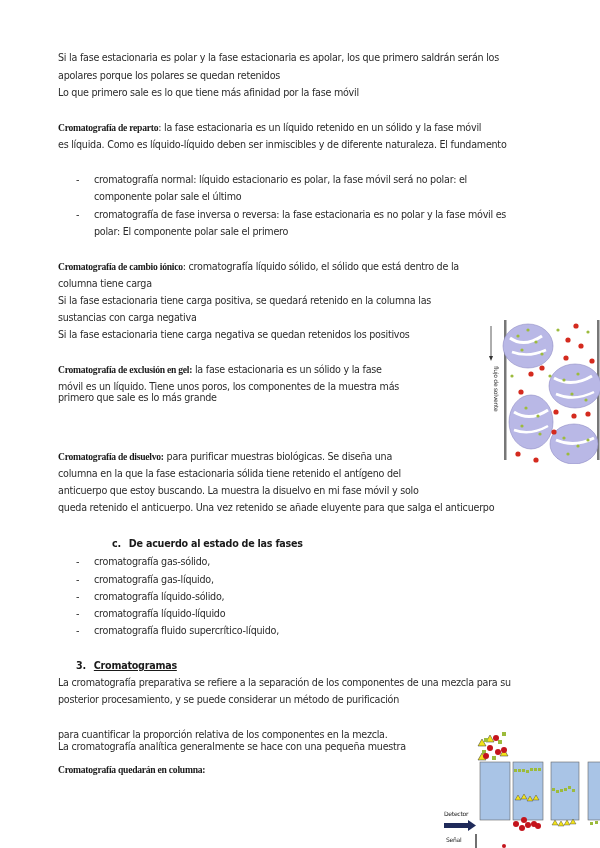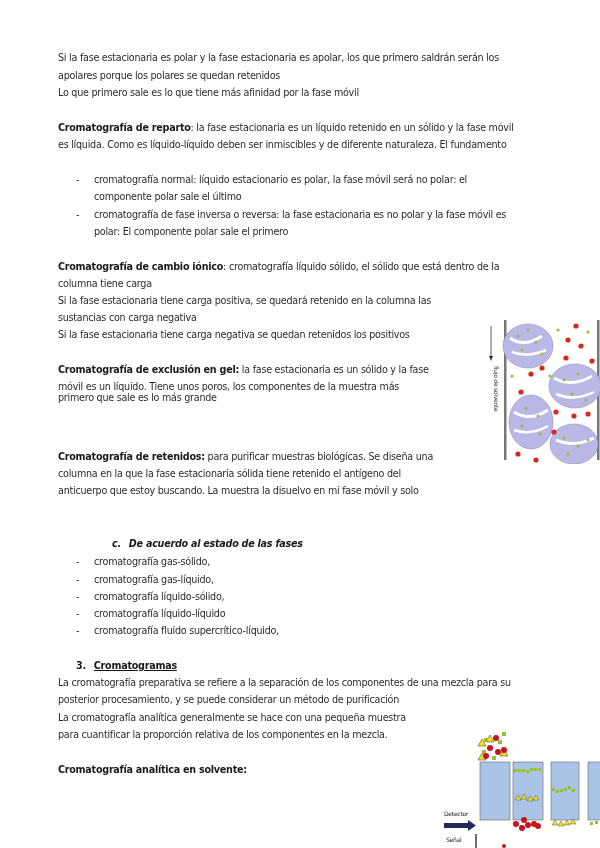--- a/index.html
+++ b/index.html
@@ -5,24 +5,24 @@
     html, body { margin: 0; padding: 0; background: #ffffff; }
     body {
       width: 600px; height: 848px; position: relative; overflow: hidden;
       font-family: "DejaVu Sans", sans-serif;
       color: #2b2b2b;
       font-size: 9.6px;
       letter-spacing: -0.25px;
     }
     .page { position: absolute; left: 0; top: 0; width: 600px; height: 848px; }
     .line { position: absolute; left: 58px; white-space: nowrap; line-height: 12px; }
-    .b { font-weight: bold; color: #1a1a1a; }
+    .b { font-weight: bold; color: #1a1a1a; font-family: Liberation Serif, serif; }
     .bullet { position: absolute; left: 76px; white-space: nowrap; line-height: 12px; }
     .bullet-text { position: absolute; left: 94px; white-space: nowrap; line-height: 12px; }
-    .heading-c { position: absolute; left: 112px; font-weight: bold; color:#1a1a1a; white-space: nowrap; line-height:12px;font-style:italic; }
+    .heading-c { position: absolute; left: 112px; font-weight: bold; color:#1a1a1a; white-space: nowrap; line-height:12px; }
     .heading-c .num { margin-right: 8px; }
     .heading-3 { position: absolute; left: 76px; font-weight: bold; color:#1a1a1a; white-space: nowrap; line-height:12px;text-align:right; }
     .heading-3 .num { margin-right: 8px; }
     .heading-3 .u { text-decoration: underline; }
     .figure-gel { position: absolute; left: 476px; top: 316px; width: 124px; height: 148px; background:#fff; }
     .figure-chrom { position: absolute; left: 440px; top: 728px; width: 160px; height: 120px; }
   </style>
 </head>
 <body>
 
@@ -116,47 +116,48 @@
           <circle cx="88" cy="122" r="1.6"></circle>
           <circle cx="102" cy="130" r="1.6"></circle>
         <circle cx="112" cy="124" r="1.6"></circle>
           <circle cx="36" cy="60" r="1.6"></circle>
           <circle cx="92" cy="138" r="1.6"></circle>
       </g>
     </svg>
   </div>
 
   <div class="line" style="top:451px">
-    <span class="b">Cromatografía de retenidos:</span><span> para purificar muestras biológicas. Se diseña una</span>
+    <span class="b">Cromatografía de disuelvo:</span><span> para purificar muestras biológicas. Se diseña una</span>
   </div>
   <div class="line" style="top:468px">columna en la que la fase estacionaria sólida tiene retenido el antígeno del</div>
   <div class="line" style="top:485px">anticuerpo que estoy buscando. La muestra la disuelvo en mi fase móvil y solo</div>
+  <div class="line" style="top:502px">queda retenido el anticuerpo. Una vez retenido se añade eluyente para que salga el anticuerpo</div>
 
   <div class="heading-c" style="top:538px">
     <span class="num">c.</span><span>De acuerdo al estado de las fases</span>
   </div>
   <div class="bullet" style="top:556px">-</div>
   <div class="bullet-text" style="top:556px">cromatografía gas-sólido,</div>
   <div class="bullet" style="top:574px">-</div>
   <div class="bullet-text" style="top:574px">cromatografía gas-líquido,</div>
   <div class="bullet" style="top:591px">-</div>
   <div class="bullet-text" style="top:591px">cromatografía líquido-sólido,</div>
   <div class="bullet" style="top:608px">-</div>
   <div class="bullet-text" style="top:608px">cromatografía líquido-líquido</div>
   <div class="bullet" style="top:625px">-</div>
   <div class="bullet-text" style="top:625px">cromatografía fluido supercrítico-líquido,</div>
 
   <div class="heading-3" style="top:660px">
     <span class="num">3.</span><span class="u">Cromatogramas</span>
   </div>
   <div class="line" style="top:677px">La cromatografía preparativa se refiere a la separación de los componentes de una mezcla para su</div>
   <div class="line" style="top:694px">posterior procesamiento, y se puede considerar un método de purificación</div>
-  <div class="line" style="top:712px">La cromatografía analítica generalmente se hace con una pequeña muestra</div>
+  <div class="line" style="top:741px">La cromatografía analítica generalmente se hace con una pequeña muestra</div>
   <div class="line" style="top:729px">para cuantificar la proporción relativa de los componentes en la mezcla.</div>
-  <div class="line b" style="top:764px">Cromatografía analítica en solvente:</div>
+  <div class="line b" style="top:764px">Cromatografía quedarán en columna:</div>
 
   <div class="figure-chrom">
     <svg width="160" height="120" viewBox="0 0 160 120">
 
       <g>
         <polygon points="38,18 42,11 46,18" fill="#f2e21a" stroke="#333" stroke-width="0.5"></polygon>
         <polygon points="46,14 50,7 54,14" fill="#f2e21a" stroke="#333" stroke-width="0.5"></polygon>
         <polygon points="38,32 42,25 46,32" fill="#f2e21a" stroke="#333" stroke-width="0.5"></polygon>
         <polygon points="60,28 64,21 68,28" fill="#f2e21a" stroke="#333" stroke-width="0.5"></polygon>
         <rect x="44" y="10" width="4" height="4" fill="#9cbb3c"></rect>

